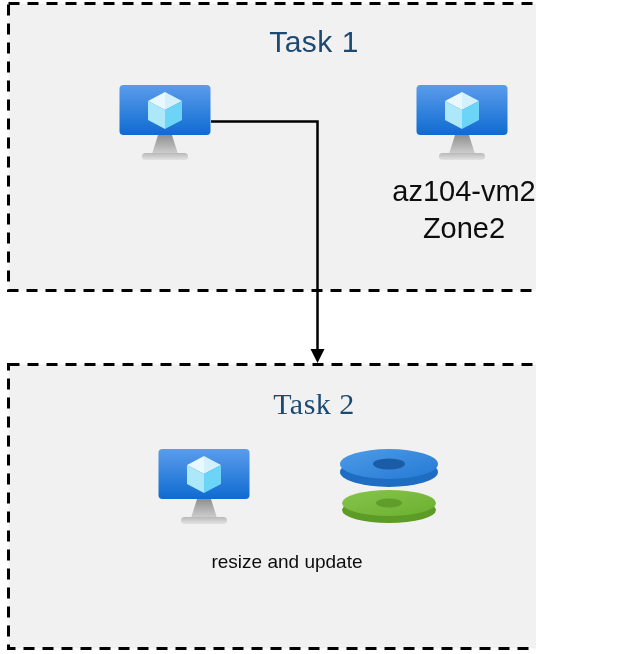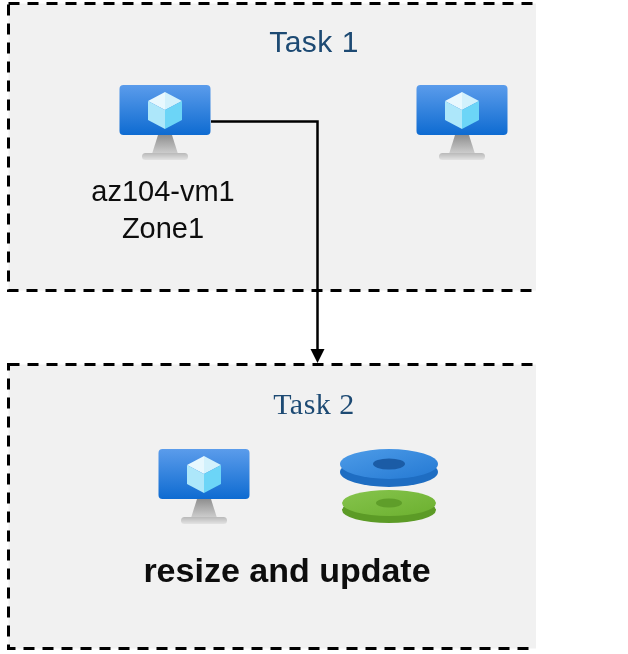--- a/index.html
+++ b/index.html
@@ -24,21 +24,21 @@
   .icon.vm3   { left:157px; top:448px; width:94px;  height:80px; }
   .icon.disks { left:336px; top:445px; width:106px; height:80px; }
   .vm-label {
     position:absolute; width:200px; text-align:center;
     font-size:29px; line-height:37px; color:#0d0d0d;
   }
   .vm-label.l1 { left:63px;  top:173px; }
   .vm-label.l2 { left:364px; top:173px; }
   .caption {
     position:absolute; left:107px; top:551px; width:360px; text-align:center;
-    font-size:34px; color:#0d0d0d;font-weight:bold;
+    font-size:19px; color:#0d0d0d;
   }
 </style>
 </head>
 <body>
 
 <div class="canvas">
 
   <svg width="0" height="0" style="position:absolute" aria-hidden="true">
     <defs>
       <linearGradient id="vmScreen" x1="0" y1="0" x2="0" y2="1">
@@ -88,28 +88,28 @@
     <rect class="task-box" x="8.5" y="364.5" width="612" height="284"></rect>
     <path class="connector" d="M 211 121.5 H 317.5 V 350"></path>
     <polygon class="arrowhead" points="317.5,363 310.5,349 324.5,349"></polygon>
   </svg>
 
   <div class="title t1">Task 1</div>
 
   <svg class="icon vm1" viewBox="0 0 94 80">
     <use href="#vm-symbol"></use>
   </svg>
-  <div class="vm-label l1">
-    <div>az104-vm1</div>
-    <div>Zone1</div>
-  </div>
 
   <svg class="icon vm2" viewBox="0 0 94 80">
     <use href="#vm-symbol"></use>
   </svg>
+  <div class="vm-label l2">
+    <div>az104-vm2</div>
+    <div>Zone2</div>
+  </div>
 
   <div class="title t2">Task 2</div>
 
   <svg class="icon vm3" viewBox="0 0 94 80">
     <use href="#vm-symbol"></use>
   </svg>
   <svg class="icon disks" viewBox="0 0 106 78">
     <use href="#disks-symbol"></use>
   </svg>
 

